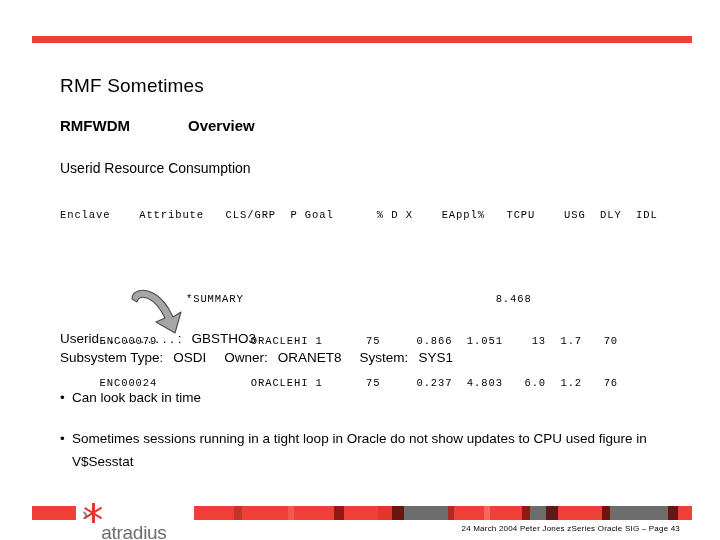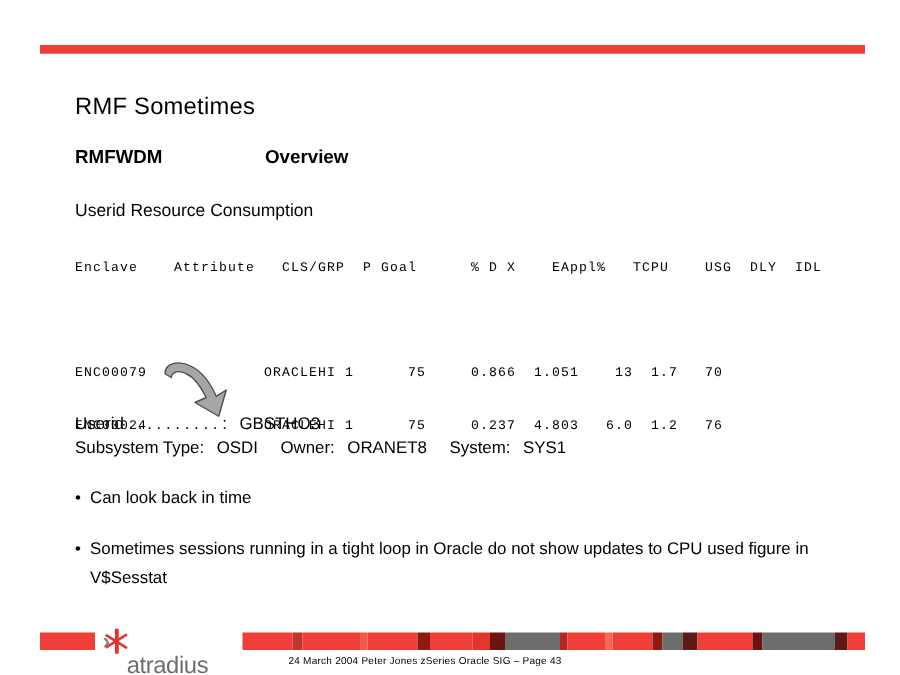--- a/index.html
+++ b/index.html
@@ -38,41 +38,42 @@
 
   .subhead {
     position: absolute;
     left: 60px;
     top: 117px;
     font-size: 15px;
     font-weight: bold;
     white-space: nowrap;
   }
   .subhead .sub-a { display: inline-block; width: 128px; }
-  .subhead .sub-b { display: inline-block; margin-left: 24px; }
+  .subhead .sub-b { display: inline-block; }
 
   .section-heading {
     position: absolute;
     left: 60px;
     top: 160px;
     font-size: 14px;
     white-space: nowrap;
   }
 
   
   .report {
     position: absolute;
     left: 60px;
     top: 180px;
     font-family: "Liberation Mono", "DejaVu Sans Mono", monospace;
     font-size: 10.5px;
     line-height: 14px;
     letter-spacing: 0.9px;
     white-space: pre;
     color: #000;
+    text-align: center;
   }
   .report .rowline { white-space: pre; }
   .report .spacer { height: 14px; }
 
   
   .arrow-annot {
     position: absolute;
     left: 128px;
     top: 286px;
     width: 80px;
@@ -166,21 +167,21 @@
     letter-spacing: -0.3px;
     line-height: 1;
     margin-top: 39px;
   }
 
   .footer-text {
     position: absolute;
     left: 0;
     top: 524px;
     width: 680px;
-    text-align: center;
+    text-align: right;
     font-size: 8px;
     color: #000;
     letter-spacing: 0.2px;
   }
 </style>
 </head>
 <body>
 
 <div class="top-rule"></div>
 
@@ -188,20 +189,21 @@
 
 <div class="subhead">
   <span class="sub-a">RMFWDM</span><span class="sub-b">Overview</span>
 </div>
 
 <div class="section-heading">Userid Resource Consumption</div>
 
 <div class="report">
   <div class="rowline">Enclave    Attribute   CLS/GRP  P Goal      % D X    EAppl%   TCPU    USG  DLY  IDL</div>
   <div class="spacer"></div>
+  <div class="rowline">*SUMMARY                                   8.468</div>
   <div class="rowline">ENC00079             ORACLEHI 1      75     0.866  1.051    13  1.7   70</div>
   <div class="rowline">ENC00024             ORACLEHI 1      75     0.237  4.803   6.0  1.2   76</div>
 </div>
 
 <div class="arrow-annot">
   <svg width="80" height="50" viewBox="0 0 80 50" xmlns="http://www.w3.org/2000/svg">
     <path d="M4,13 C4,4 16,2 25,7 C35,12 41,22 45,31 L53,26 L47,47 L28,36 L37,32 C33,24 28,16 21,13 C15,10 10,11 9,16 Z" fill="#a6a6a6" stroke="#4c4c4c" stroke-width="1.1" stroke-linejoin="round"></path>
   </svg>
 </div>
 

